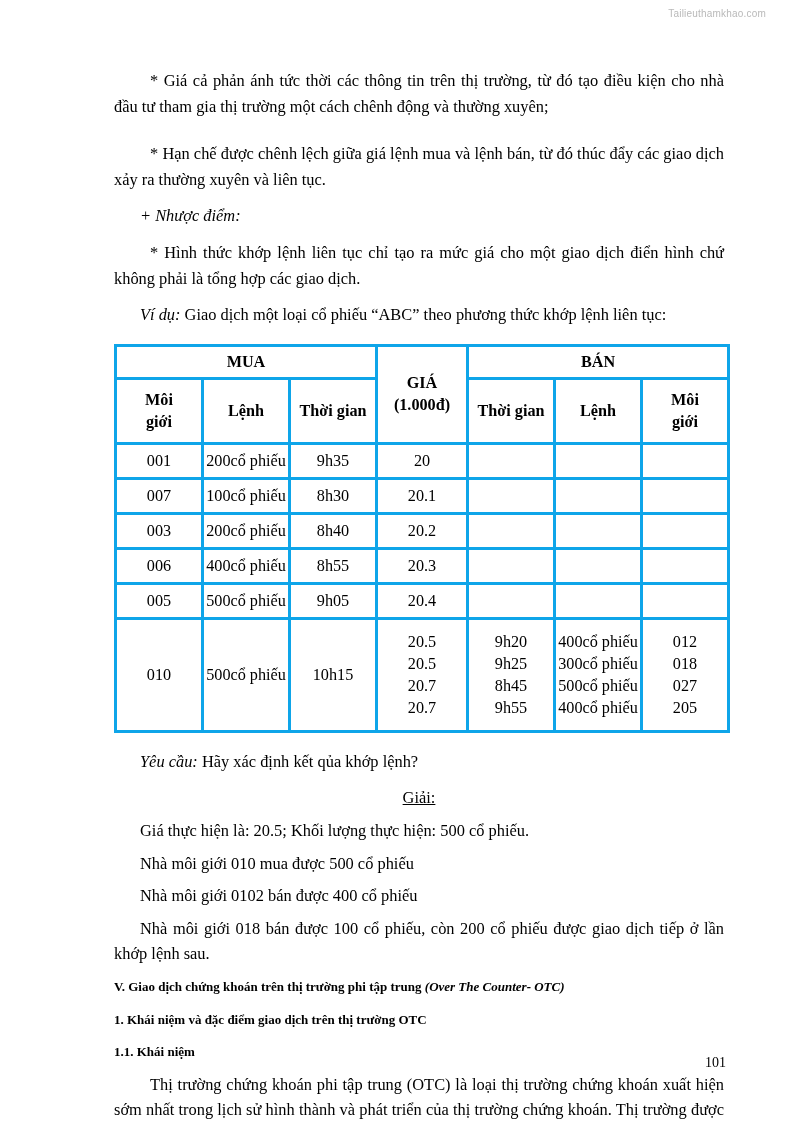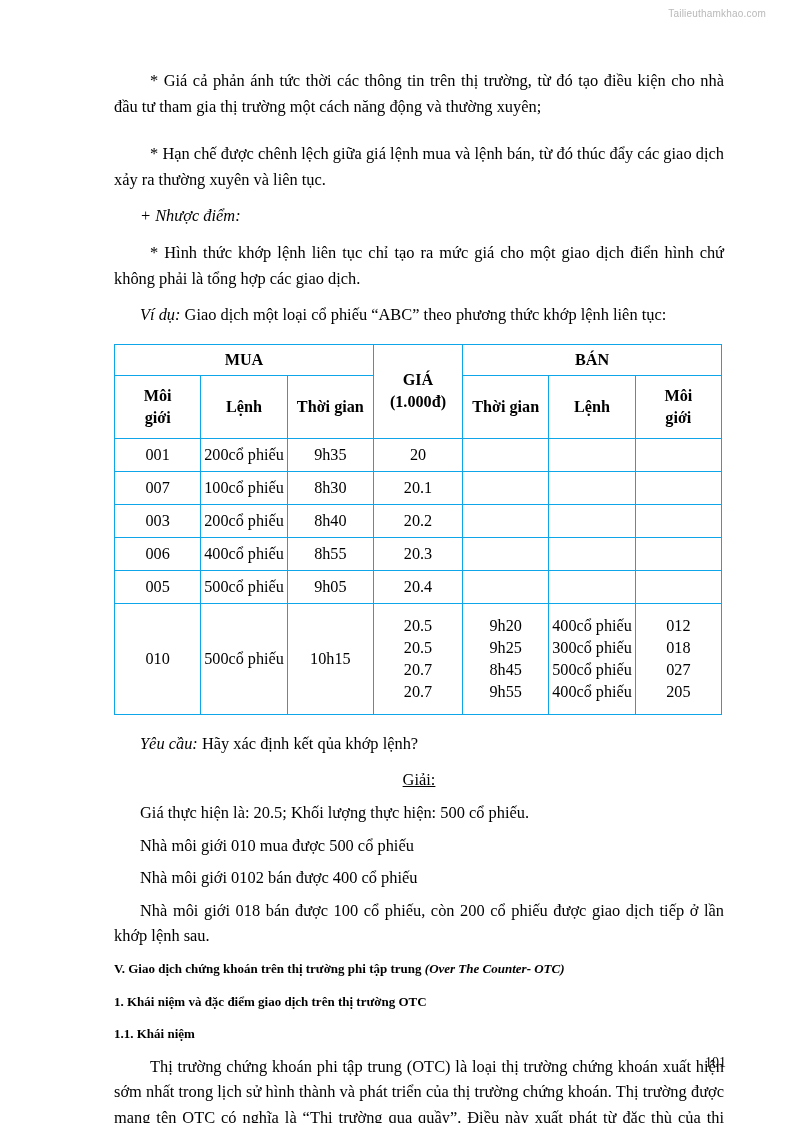--- a/index.html
+++ b/index.html
@@ -75,21 +75,21 @@
   
   table.trade-table {
     border-collapse: collapse;
     width: 604px;
     margin: 0;
     table-layout: fixed;
     font-size: 16.2px;
   }
   table.trade-table td,
   table.trade-table th {
-    border: 1px solid #0ea5e9;
+    border: 3px solid #0ea5e9;
     padding: 0;
     text-align: center;
     vertical-align: middle;
     font-weight: normal;
     line-height: 22px;
   }
   table.trade-table th {
     font-weight: bold;
   }
   .th-group { height: 30px; }
@@ -113,21 +113,21 @@
 </style>
 </head>
 <body>
 
 <div class="page">
 
   <div class="watermark">Tailieuthamkhao.com</div>
 
   <div class="content">
 
-    <p class="indent">* Giá cả phản ánh tức thời các thông tin trên thị trường, từ đó tạo điều kiện cho nhà đầu tư tham gia thị trường một cách năng động và thường xuyên;</p>
+    <p class="indent">* Giá cả phản ánh tức thời các thông tin trên thị trường, từ đó tạo điều kiện cho nhà đầu tư tham gia thị trường một cách chênh động và thường xuyên;</p>
     <div class="gap-md"></div>
 
     <div class="gap-md"></div>
 
     <p class="indent">* Hạn chế được chênh lệch giữa giá lệnh mua và lệnh bán, từ đó thúc đẩy các giao dịch xảy ra thường xuyên và liên tục.</p>
     <div class="gap-md"></div>
 
     <p class="indent-small no-just ital">+ Nhược điểm:</p>
     <div class="gap-md"></div>
 

